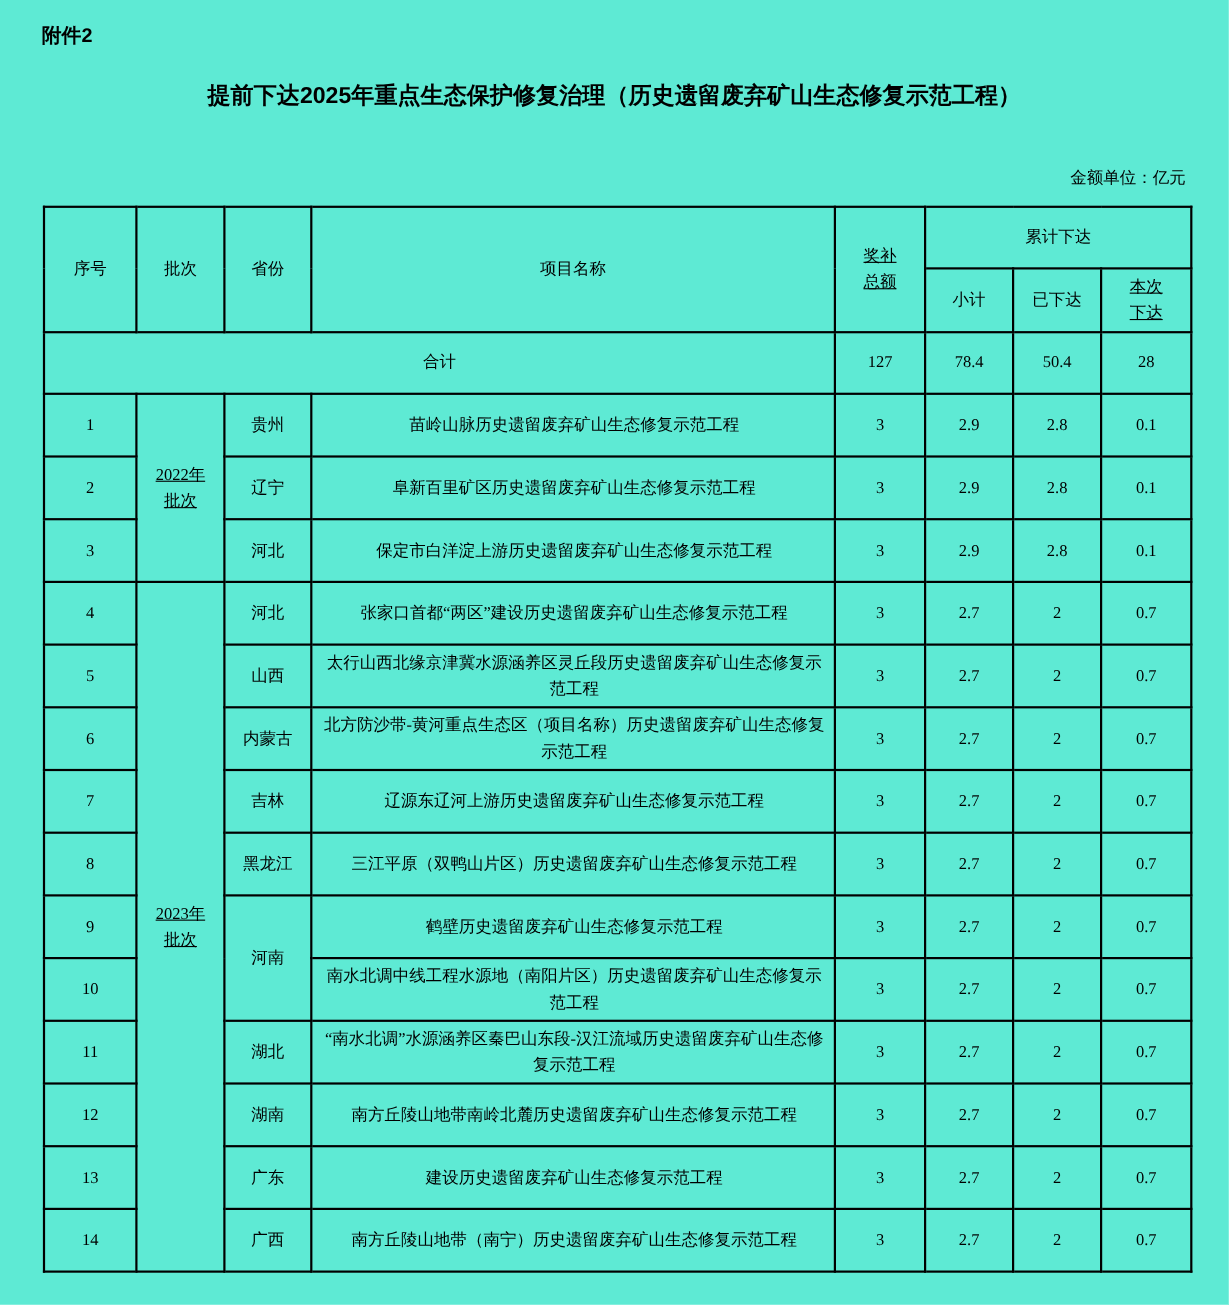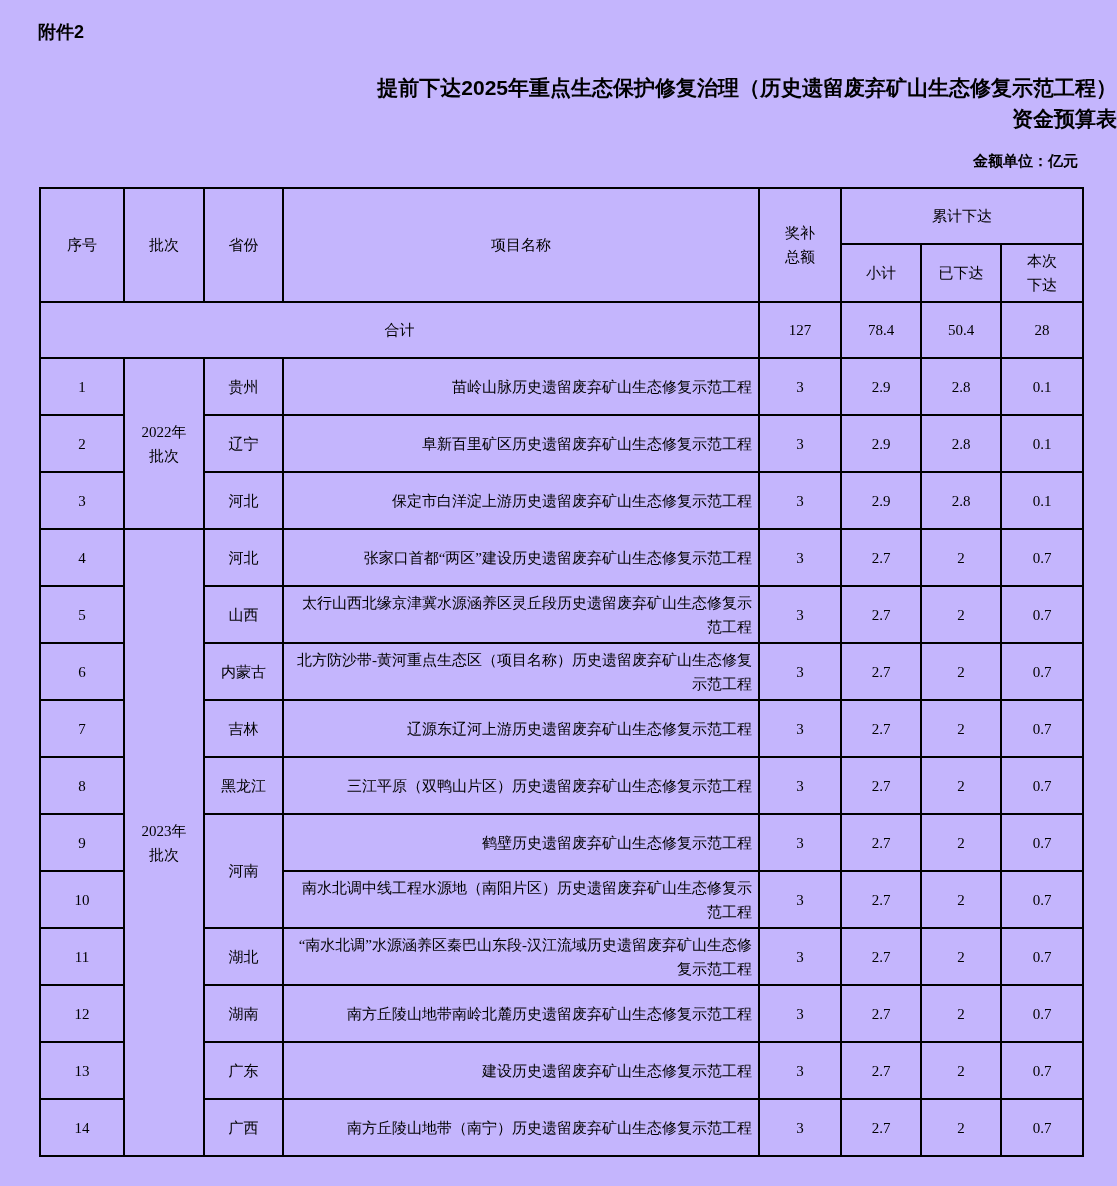--- a/index.html
+++ b/index.html
@@ -6,85 +6,84 @@
   html, body { margin: 0; padding: 0; }
   body {
     width: 1117px; height: 1186px;
     background: #ffffff;
     color: #000000;
     font-family: "Liberation Serif", "DejaVu Serif", serif;
   }
   .page {
     position: relative;
     width: 1117px; height: 1186px;
-    background: #c4b5fd;
+    background: #5eead4;
     overflow: hidden;
   }
   .attachment {
     position: absolute;
     left: 38px; top: 20px;
     font-family: "Liberation Sans", "DejaVu Sans", sans-serif;
     font-weight: bold;
     font-size: 18px;
   }
   .title {
     position: absolute;
     left: 0; top: 72px;
     width: 1117px;
-    text-align: right;
+    text-align: center;
     font-family: "Liberation Sans", "DejaVu Sans", sans-serif;
     font-weight: bold;
     font-size: 21px;
     line-height: 31px;
   }
   .unit-note {
     position: absolute;
     top: 152px; right: 39px;
     font-family: "Liberation Sans", "DejaVu Sans", sans-serif;
-    font-weight: bold;
+    font-weight: normal;
     font-size: 15px;
   }
   table.budget {
     position: absolute;
     left: 39px; top: 187px;
     width: 1043px;
     border-collapse: collapse;
     table-layout: fixed;
   }
   .budget th, .budget td {
     border: 2px solid #000000;
     font-weight: normal;
     font-size: 15px;
     text-align: center;
     vertical-align: middle;
     padding: 2px 4px;
     line-height: 24px;
     overflow: hidden;
   }
   .budget td.project {
-    text-align: right;
+    text-align: center;
     padding-left: 8px;
     padding-right: 6px;
   }
-  .pre { white-space: pre-line; }
+  .pre { white-space: pre-line; text-decoration: underline; }
   thead tr.hrow1 { height: 56px; }
   thead tr.hrow2 { height: 58px; }
   tbody tr.total-row { height: 56px; }
   tbody tr.data-row { height: 57px; }
 </style>
 </head>
 <body>
 
 <div class="page">
 
   <div class="attachment">附件2</div>
 
   <div class="title">
     <div>提前下达2025年重点生态保护修复治理（历史遗留废弃矿山生态修复示范工程）</div>
-    <div>资金预算表</div>
   </div>
 
   <div class="unit-note">金额单位：亿元</div>
 
   <table class="budget">
     <colgroup>
       <col style="width:84px">
       <col style="width:80px">
       <col style="width:79px">
       <col style="width:476px">

